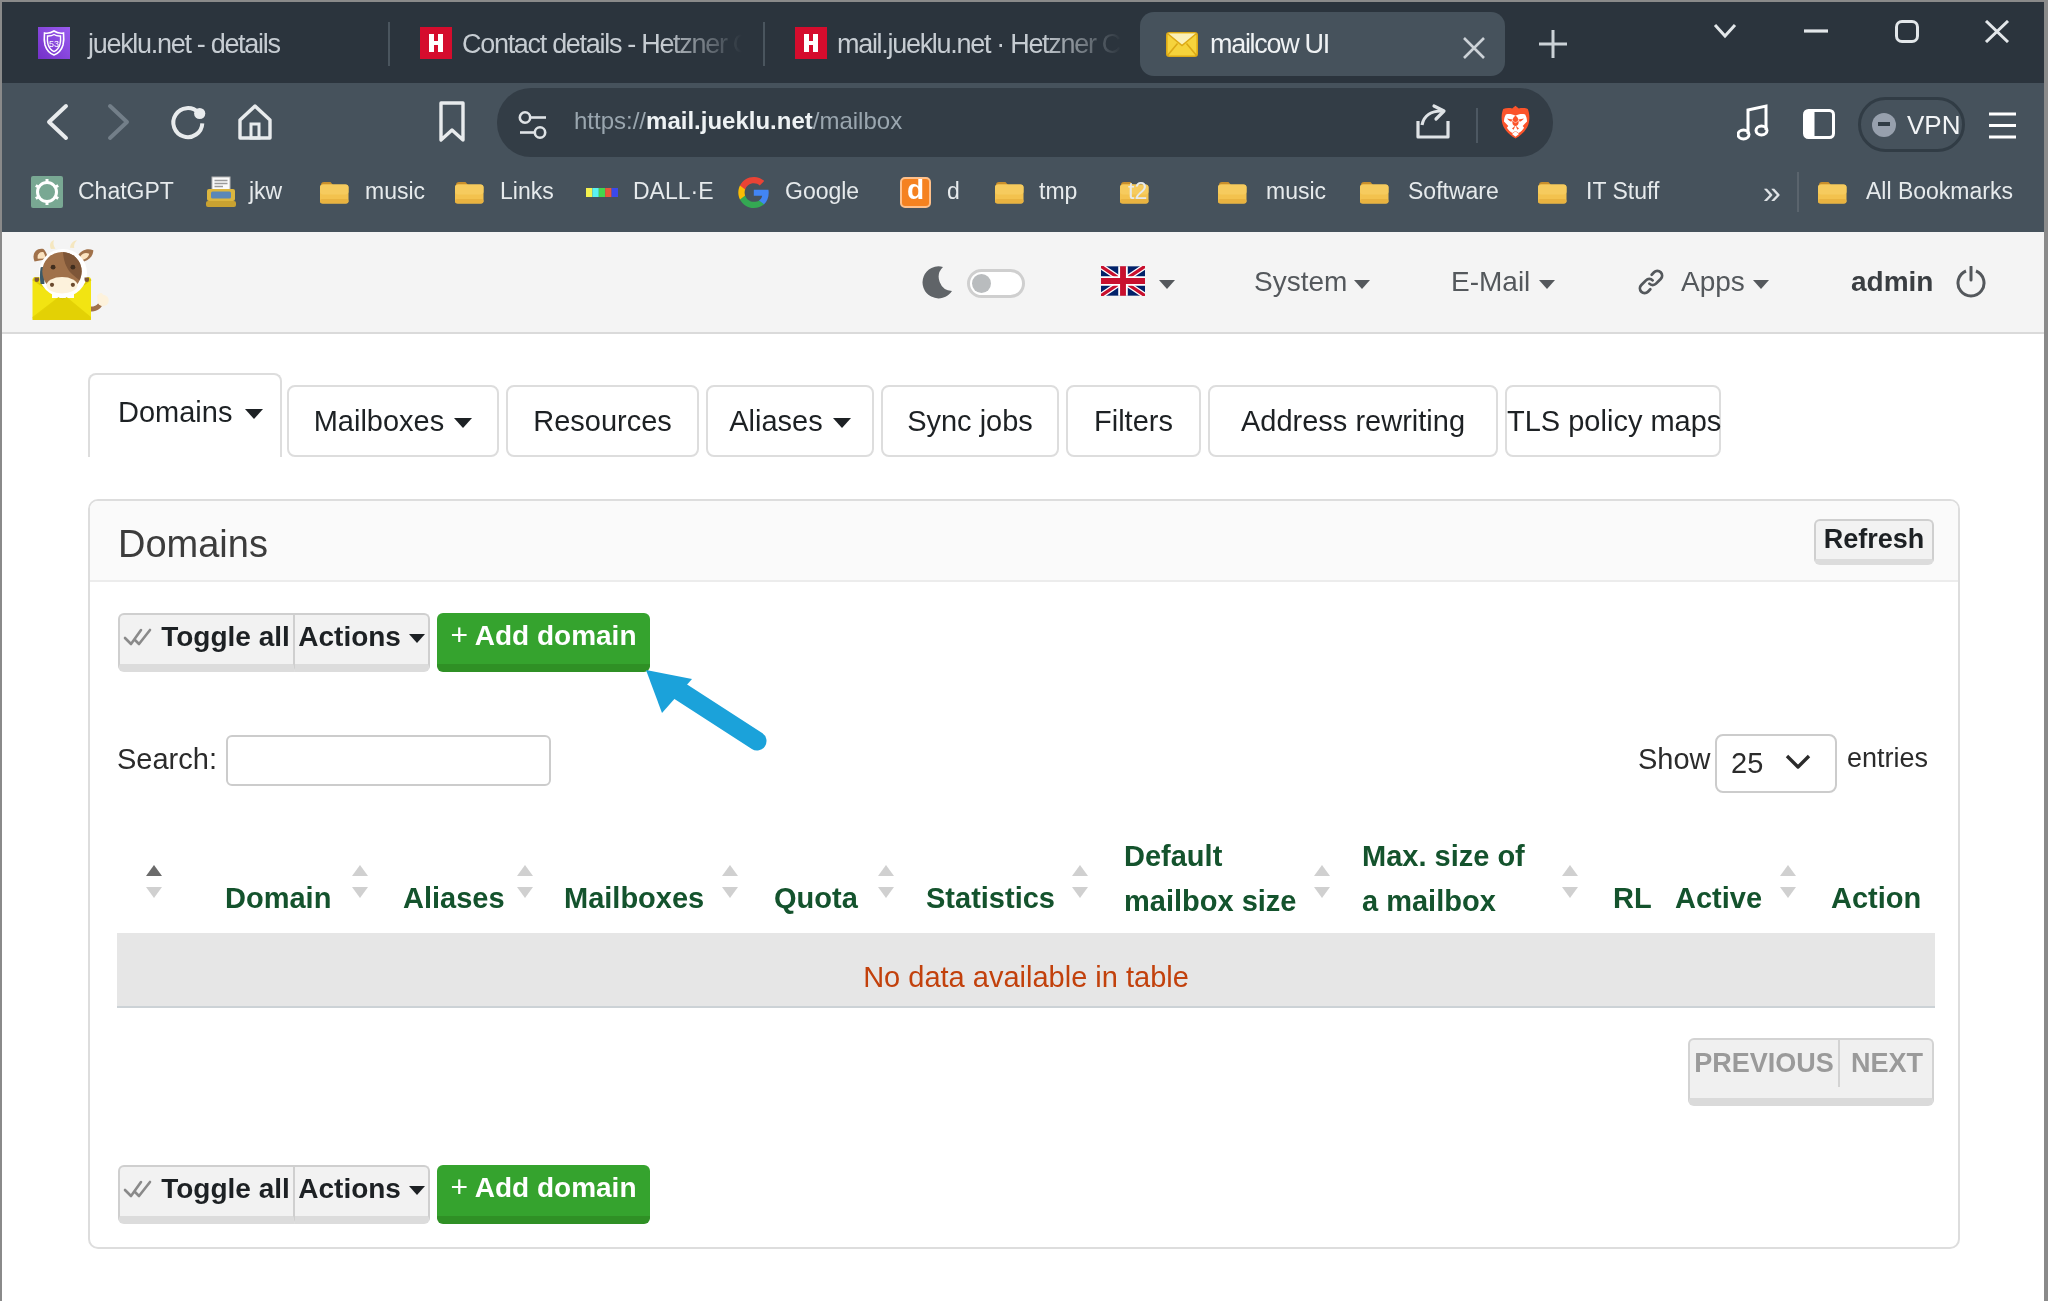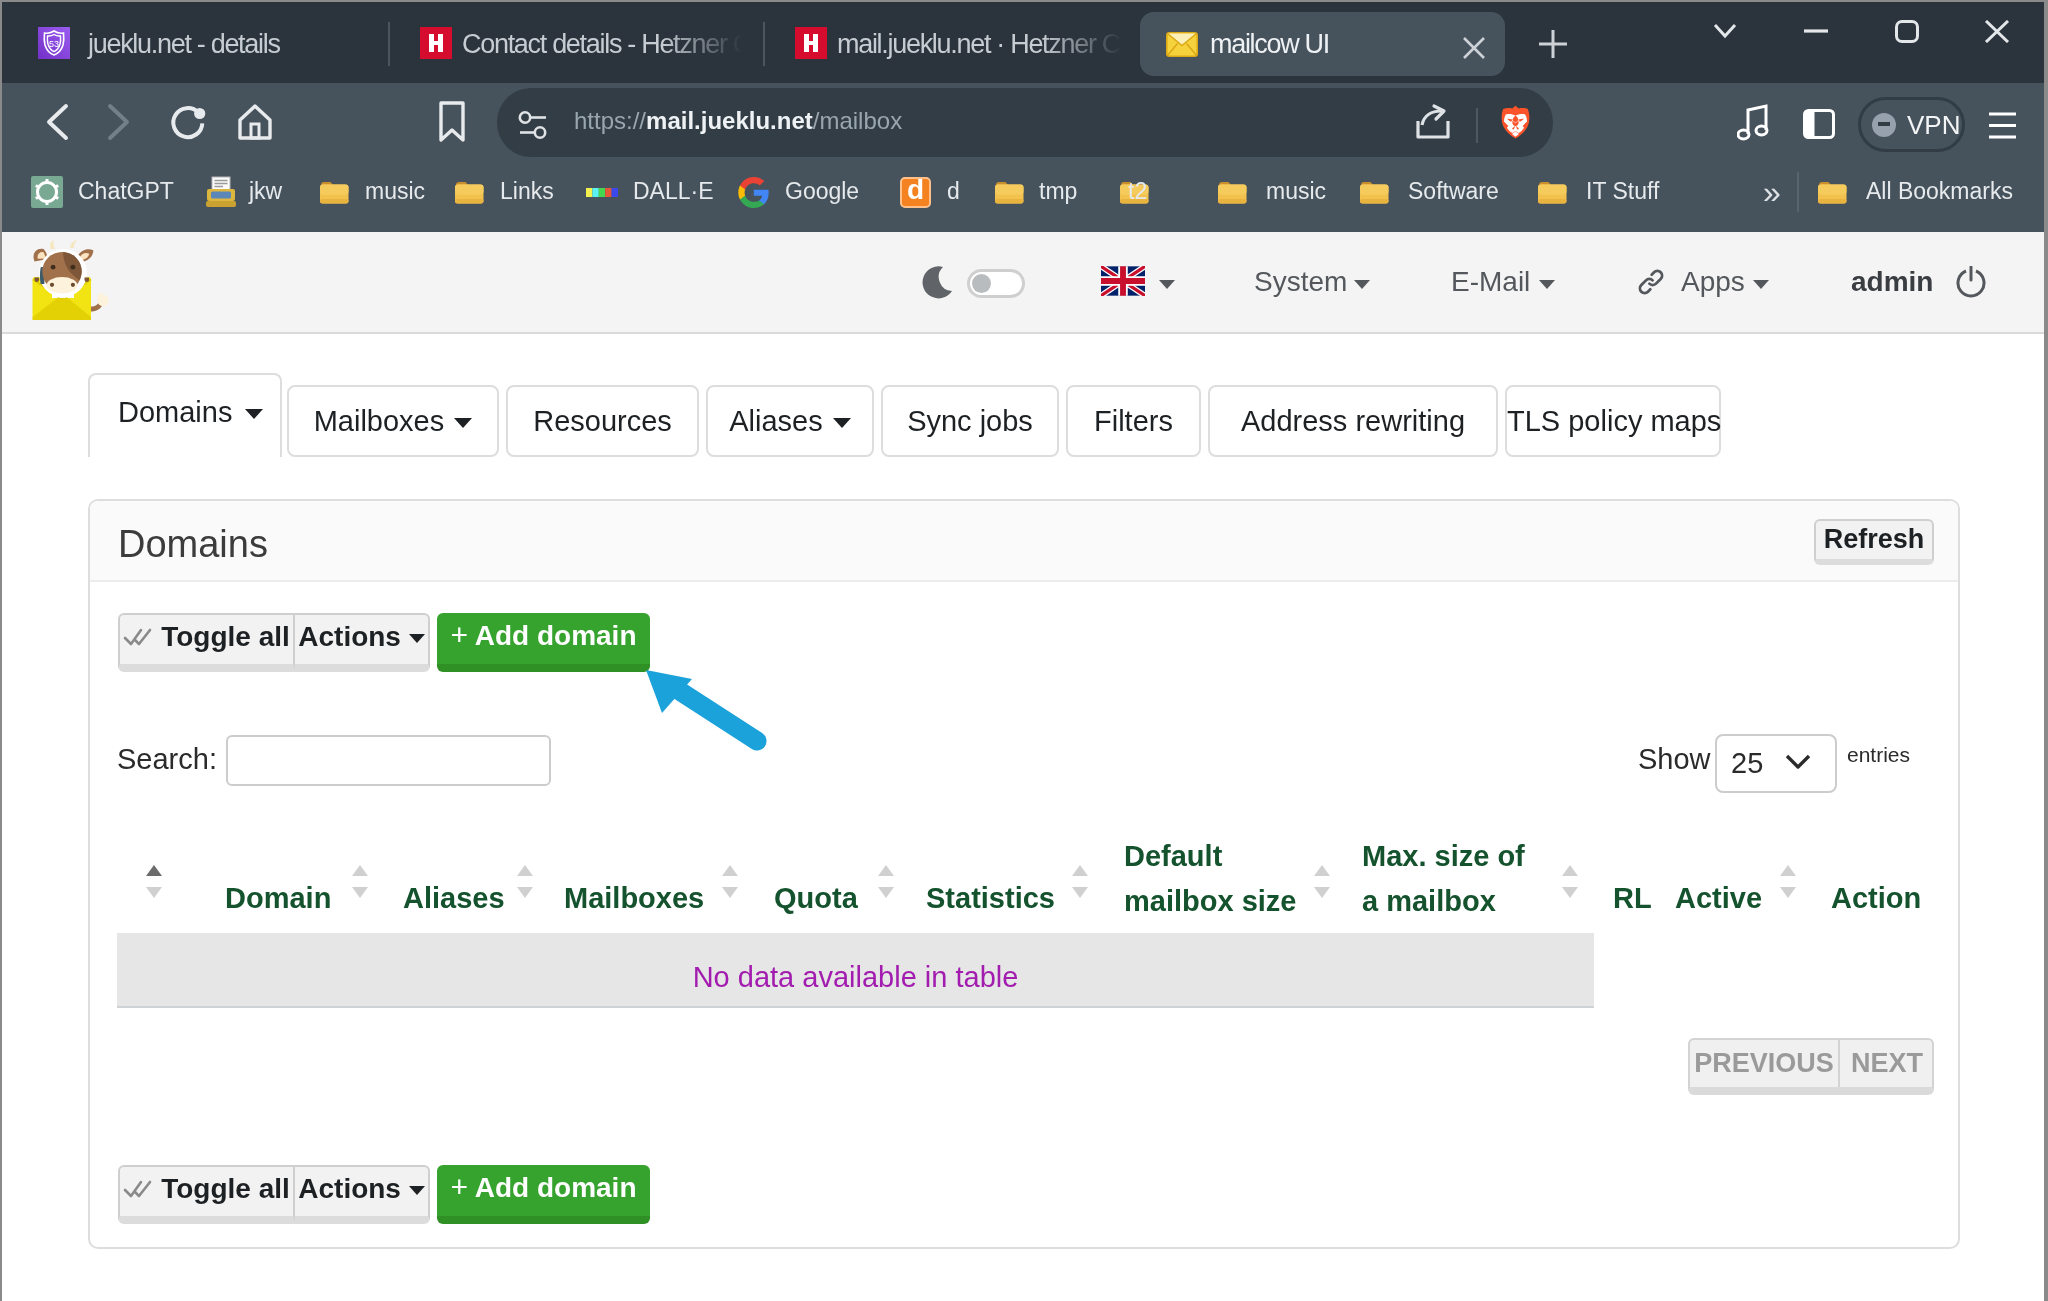--- a/index.html
+++ b/index.html
@@ -342,21 +342,21 @@
  <div class="btngreen" style="left:347px;top:112px;width:213px;height:59px;line-height:44px"><span style="font-weight:normal;font-size:30px">+</span> Add domain</div>
 
  <div class="abs" style="left:27px;top:242px;font-size:29px;color:#2b2b2b">Search:</div>
  <div class="abs" style="left:136px;top:234px;width:325px;height:51px;border:2px solid #ccc;border-radius:6px;background:#fff"></div>
  <div class="abs" style="left:1548px;top:242px;font-size:29px;color:#2b2b2b">Show</div>
  <div class="abs" style="left:1625px;top:233px;width:122px;height:59px;border:2px solid #ccc;border-radius:8px;background:#fff"></div>
  <div class="abs" style="left:1641px;top:246px;font-size:29px;color:#2b2b2b">25</div>
  <svg class="abs" style="left:1695px;top:253px" width="26" height="16" viewBox="0 0 26 16">
       <path d="M2 2 L13 13 L24 2" fill="none" stroke="#2b2b2b" stroke-width="3.4" stroke-linejoin="round"></path>
     </svg>
- <div class="abs" style="left:1757px;top:242px;font-size:21px;color:#2b2b2b">entries</div>
+ <div class="abs" style="left:1757px;top:242px;font-size:27px;color:#2b2b2b">entries</div>
 
  <div class="sort up" style="left:56px;top:364px;border-bottom-color:#6b6b6b"></div>
  <div class="sort down" style="left:56px;top:386px"></div>
  <div class="th" style="left:135px;top:381px">Domain</div>
  <div class="sort up" style="left:262px;top:364px"></div>
  <div class="sort down" style="left:262px;top:386px"></div>
  <div class="th" style="left:313px;top:381px">Aliases</div>
  <div class="sort up" style="left:427px;top:364px"></div>
  <div class="sort down" style="left:427px;top:386px"></div>
  <div class="th" style="left:474px;top:381px">Mailboxes</div>
@@ -373,23 +373,23 @@
  <div class="sort down" style="left:1224px;top:386px"></div>
  <div class="th" style="left:1272px;top:333px;line-height:45px">Max. size of<br>a mailbox</div>
  <div class="sort up" style="left:1472px;top:364px"></div>
  <div class="sort down" style="left:1472px;top:386px"></div>
  <div class="th" style="left:1523px;top:381px">RL</div>
  <div class="th" style="left:1585px;top:381px">Active</div>
  <div class="sort up" style="left:1690px;top:364px"></div>
  <div class="sort down" style="left:1690px;top:386px"></div>
  <div class="th" style="left:1741px;top:381px">Action</div>
 
- <div class="abs" style="left:27px;top:432px;width:1477px;height:75px;background:#e6e6e6;border-bottom:2px solid #ccd2d6;text-align:center;font-size:29px;color:#a21caf;line-height:88px">No data available in table</div>
-
- <div class="abs" style="left:1598px;top:537px;width:246px;height:57px;border:2px solid #d3d3d3;border-bottom:8px solid #dadada;border-radius:6px;background:#f0f0f0">
+ <div class="abs" style="left:27px;top:432px;width:1818px;height:75px;background:#e6e6e6;border-bottom:2px solid #ccd2d6;text-align:center;font-size:29px;color:#c2410c;line-height:88px">No data available in table</div>
+
+ <div class="abs" style="left:1598px;top:537px;width:246px;height:68px;border:2px solid #d3d3d3;border-bottom:8px solid #dadada;border-radius:6px;background:#f0f0f0">
    <div class="abs" style="left:0;top:0;width:150px;height:47px;border-right:2px solid #d3d3d3;font-weight:bold;font-size:27px;color:#9a9a9a;text-align:center;line-height:47px">PREVIOUS</div>
    <div class="abs" style="left:152px;top:0;width:90px;height:47px;font-weight:bold;font-size:27px;color:#9a9a9a;text-align:center;line-height:47px">NEXT</div>
  </div>
 
  <div class="btngray" style="left:28px;top:664px;width:177px;height:59px;line-height:44px;border-radius:6px 0 0 6px">
    <svg width="30" height="22" viewBox="0 0 30 22" style="vertical-align:-2px;margin-right:8px">
         <path d="M2 12 L8 18 L18 4 M12 14 L16 18 L27 4" fill="none" stroke="#8a8a8a" stroke-width="2.6" stroke-linecap="round" stroke-linejoin="round"></path>
       </svg>Toggle all</div>
  <div class="btngray" style="left:205px;top:664px;width:135px;height:59px;line-height:44px;border-left:none;border-radius:0 6px 6px 0">Actions <span style="display:inline-block;width:0;height:0;border-left:8px solid transparent;border-right:8px solid transparent;border-top:9px solid #1d2124;vertical-align:3px"></span></div>
  <div class="btngreen" style="left:347px;top:664px;width:213px;height:59px;line-height:44px"><span style="font-weight:normal;font-size:30px">+</span> Add domain</div>

